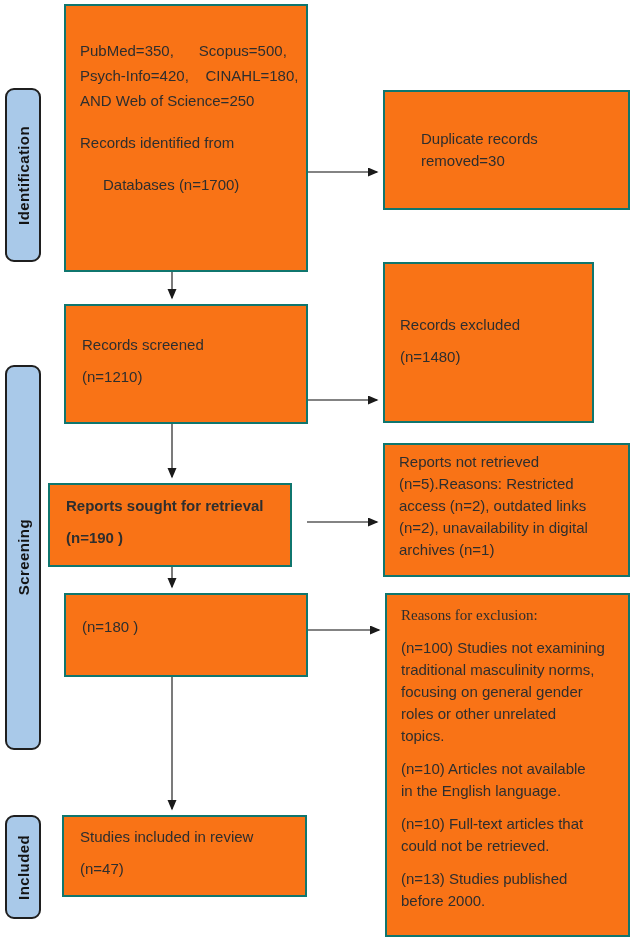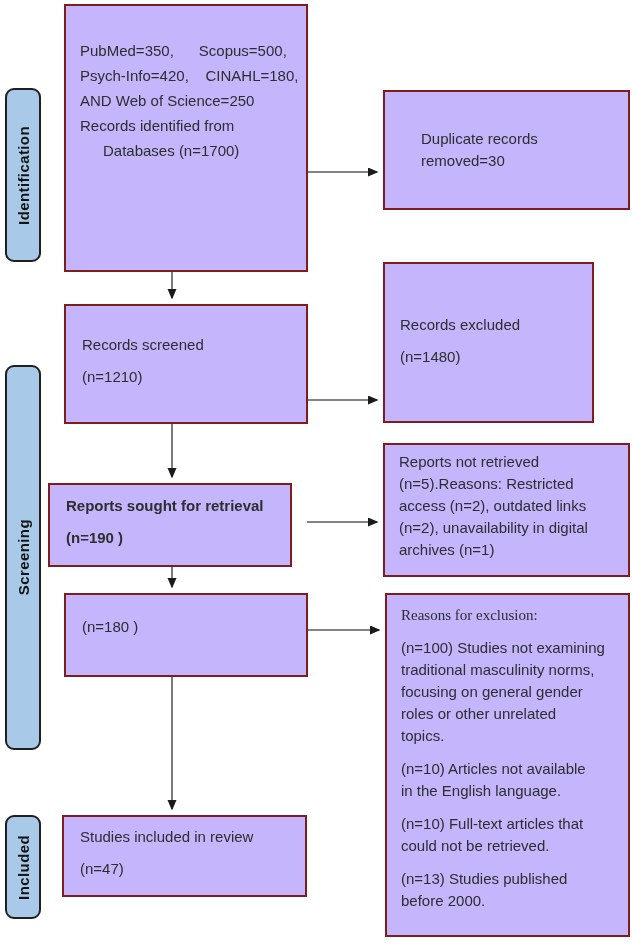--- a/index.html
+++ b/index.html
@@ -2,29 +2,29 @@
 <html><head>
 <meta charset="utf-8">
 <style>
   html,body{margin:0;padding:0;background:#ffffff;}
   .canvas{
     position:relative;width:633px;height:944px;background:#ffffff;
     font-family:"Liberation Sans",sans-serif;color:#2b2b2b;overflow:hidden;
   }
   .arrows{position:absolute;left:0;top:0;width:633px;height:944px;pointer-events:none;}
   .box{
-    position:absolute;background:#c4b5fd;border:2px solid #7f1d1d;
+    position:absolute;background:#f97316;border:2px solid #0f766e;
     box-sizing:border-box;font-size:15px;color:#2e2e2e;
   }
   .box .l{line-height:22px;white-space:pre;}
   .m10{margin-top:10px;}
   
   #box-identified{left:64px;top:4px;width:244px;height:268px;padding:32px 6px 0 14px;}
   #box-identified .l{line-height:25px;}
-  #box-identified .gap{}
+  #box-identified .gap{margin-top:17px;}
   #box-identified .indent{padding-left:23px;}
   
   #box-screened{left:64px;top:304px;width:244px;height:120px;padding:28px 6px 0 16px;}
   #box-sought{left:48px;top:483px;width:244px;height:84px;padding:10px 6px 0 16px;font-weight:bold;}
   #box-assessed{left:64px;top:593px;width:244px;height:84px;padding:11px 6px 0 16px;}
   #box-included{left:62px;top:815px;width:245px;height:82px;padding:9px 6px 0 16px;}
   
   #box-duplicates{left:383px;top:90px;width:247px;height:120px;padding:36px 8px 0 36px;white-space:pre-line;line-height:22px;}
   #box-excluded{left:383px;top:262px;width:211px;height:161px;padding:50px 8px 8px 15px;}
   #box-notretrieved{left:383px;top:443px;width:247px;height:134px;padding:6px 6px 0 14px;white-space:pre-line;line-height:22px;}

